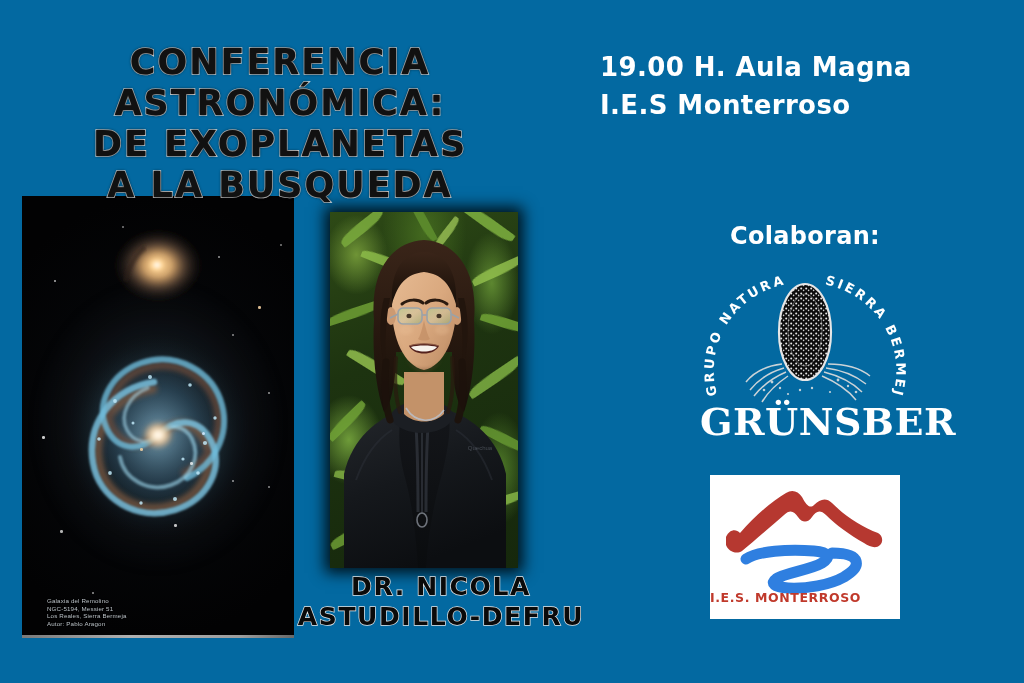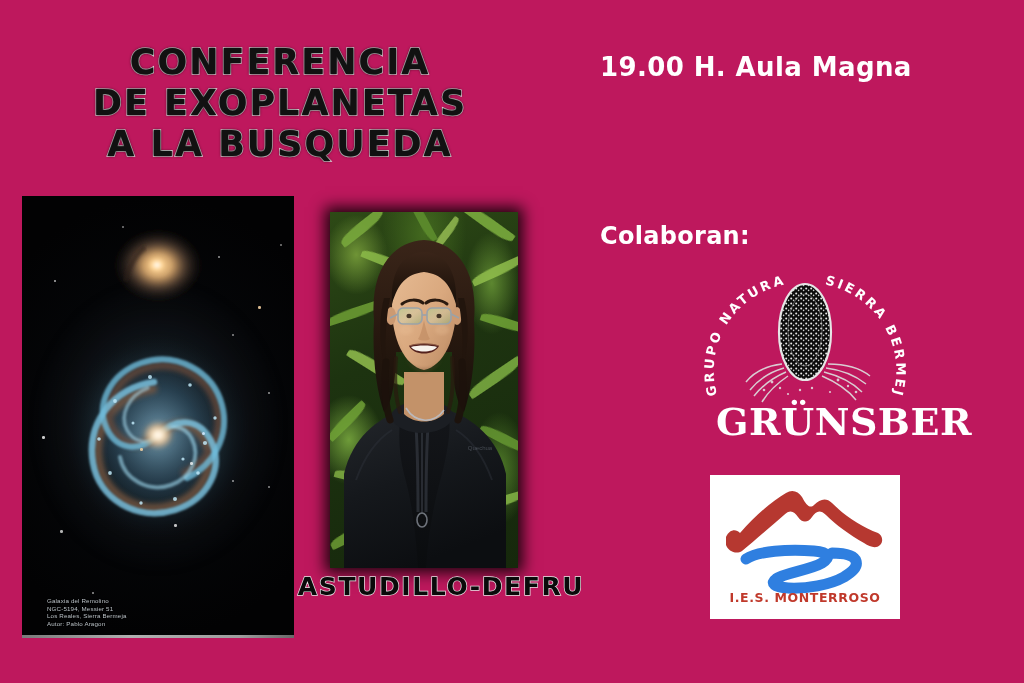--- a/index.html
+++ b/index.html
@@ -1,21 +1,21 @@
 <!DOCTYPE html>
 <html><head>
 <meta charset="utf-8">
 <style>
   html,body{margin:0;padding:0;background:#000;}
   body{
     width:1024px;height:683px;overflow:hidden;position:relative;
     font-family:"Liberation Sans", sans-serif;
     background:#000;color:#fff;
   }
-  .poster{position:absolute;inset:0;background:#be185d;overflow:hidden;}
+  .poster{position:absolute;inset:0;background:#0369a1;overflow:hidden;}
 
   
   .title-block{
     position:absolute;left:0;top:42px;width:560px;
     text-align:center;z-index:6;
     pointer-events:none;
   }
   .title-line{
     font-family:"DejaVu Sans", sans-serif;
     font-weight:700;
@@ -43,21 +43,21 @@
     font-weight:700;
     font-size:26px;
     line-height:38px;
     letter-spacing:.4px;
     color:#ffffff;
     white-space:nowrap;
   }
 
   .colaboran{
     position:absolute;left:600px;top:222px;width:410px;
-    text-align:left;z-index:6;
+    text-align:center;z-index:6;
     font-family:"DejaVu Sans", sans-serif;
     font-weight:700;font-size:24px;color:#fff;letter-spacing:.3px;
   }
 
   
   .galaxy{
     position:absolute;left:22px;top:196px;width:272px;height:442px;
     overflow:hidden;
     background:
       radial-gradient(ellipse 70% 50% at 50% 50%, #07090c 0%, #040507 60%, #020203 100%),
@@ -134,51 +134,53 @@
     -webkit-text-stroke:1.4px #e4e4e4;
     paint-order:stroke fill;
     white-space:nowrap;
   }
 
   
   .grunsber{
     position:absolute;left:700px;top:272px;width:210px;height:172px;z-index:5;
   }
   .grunsber-word{
-    position:absolute;left:16px;right:0;bottom:2px;text-align:left;
+    position:absolute;left:0;right:0;bottom:2px;text-align:left;
     font-family:"DejaVu Serif", serif;
     font-weight:700;font-size:38px;letter-spacing:.5px;color:#fff;
     line-height:40px;
   }
 
   
   .monterroso{
     position:absolute;left:710px;top:475px;width:190px;height:144px;
     background:#ffffff;z-index:5;overflow:hidden;
   }
   .mont-text{
-    position:absolute;left:0;right:0;bottom:14px;text-align:center;
+    position:absolute;left:0;right:0;bottom:14px;text-align:left;
     font-family:"DejaVu Sans", sans-serif;
     font-weight:700;font-size:12.5px;letter-spacing:.6px;
     color:#c0392b;
   }
 </style>
 </head>
 <body>
 
 <div class="poster">
 
   <div class="title-block">
     <div class="title-line t1">CONFERENCIA</div>
+    <div class="title-line t2">ASTRONÓMICA:</div>
     <div class="title-line t4">DE EXOPLANETAS</div>
     <div class="title-line t3">A LA BUSQUEDA</div>
   </div>
 
   <div class="event-block">
     <div class="event-line">19.00 H. Aula Magna</div>
+    <div class="event-line">I.E.S Monterroso</div>
   </div>
 
   <div class="colaboran">Colaboran:</div>
 
   <div class="galaxy">
     <div class="halo"></div>
 
     <div class="comp-wrap">
       <svg width="110" height="92" viewBox="0 0 110 92">
         <defs>
@@ -421,20 +423,21 @@
       <ellipse cx="112" cy="118" rx="7" ry="5" fill="#f0c79e" opacity=".25" filter="url(#softer)"></ellipse>
 
       <path d="M56 150 C54 176 56 196 60 208" stroke="#1d120b" stroke-width="7" fill="none" opacity=".9" stroke-linecap="round"></path>
       <path d="M132 150 C134 176 132 196 128 208" stroke="#1d120b" stroke-width="7" fill="none" opacity=".9" stroke-linecap="round"></path>
       <path d="M66 146 C64 170 66 188 70 200" stroke="#2a1a10" stroke-width="4" fill="none" opacity=".7" stroke-linecap="round"></path>
       <path d="M122 146 C124 170 122 188 118 200" stroke="#2a1a10" stroke-width="4" fill="none" opacity=".7" stroke-linecap="round"></path>
     </svg>
   </div>
 
   <div class="speaker">
+    <div class="speaker-line">DR. NICOLA</div>
     <div class="speaker-line">ASTUDILLO-DEFRU</div>
   </div>
 
   <div class="grunsber">
     <svg width="210" height="140" viewBox="0 0 210 140">
       <defs>
         <path id="arcL" d="M 18 126 A 88 88 0 0 1 88 12" fill="none"></path>
         <path id="arcR" d="M 122 12 A 88 88 0 0 1 192 126" fill="none"></path>
         <radialGradient id="coneG" cx="45%" cy="30%" r="70%">
           <stop offset="0%" stop-color="#f2f2f2"></stop>

